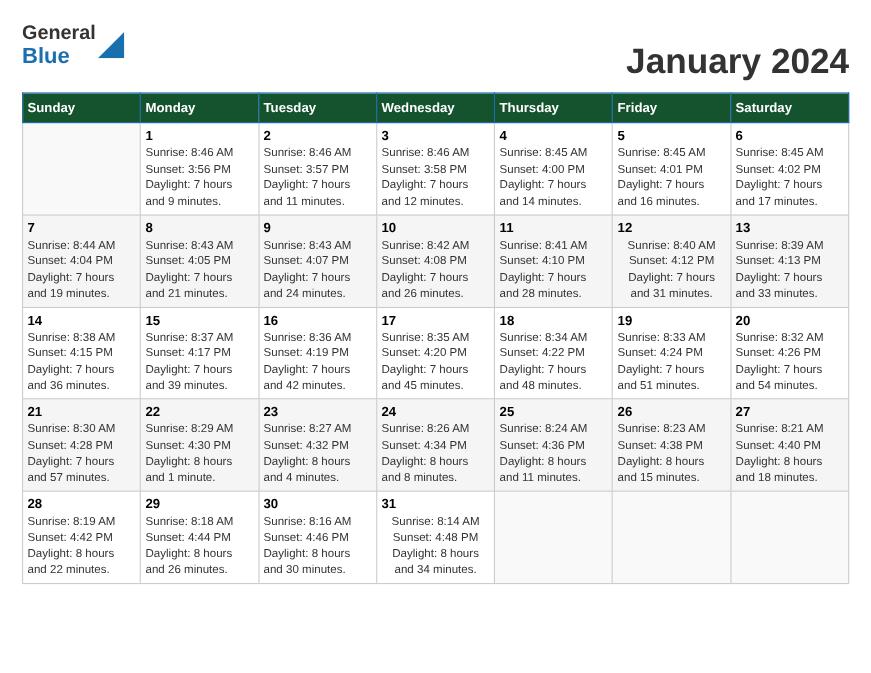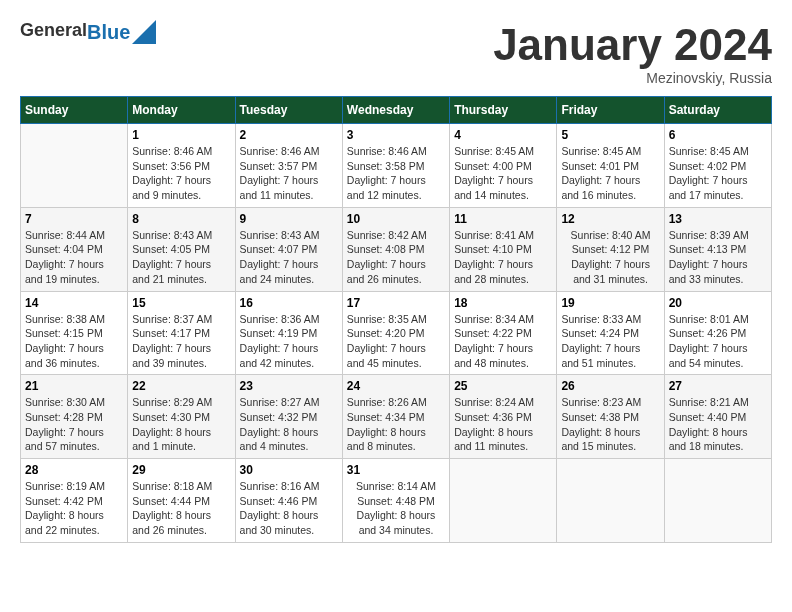--- a/index.html
+++ b/index.html
@@ -15,21 +15,21 @@
       justify-content: space-between;
       align-items: flex-start;
       margin-bottom: 10px;
     }
     .logo {
       display: flex;
       align-items: center;
     }
     .logo-text {
       display: flex;
-      flex-direction: row;
+      flex-direction: column;
       line-height: 1.1;
     }
     .logo-general {
       font-size: 18px;
       font-weight: bold;
       color: #333;
     }
     .logo-blue {
       font-size: 20px;
       font-weight: bold;
@@ -37,23 +37,24 @@
     }
     .logo-icon {
       width: 24px;
       height: 24px;
       margin-left: 2px;
     }
     .title-area {
       text-align: right;
     }
     .month-title {
-      font-size: 44px;
+      font-size: 32px;
       font-weight: bold;
       color: #333;
+      margin-top: 17px;
     }
     .location {
       font-size: 14px;
       color: #555;
     }
     .calendar {
       width: 100%;
       border-collapse: collapse;
       font-size: 11px;
     }
@@ -102,21 +103,20 @@
     <div class="logo-text">
       <span class="logo-general">General</span>
       <span class="logo-blue">Blue</span>
     </div>
     <svg class="logo-icon" viewBox="0 0 24 24">
       <polygon points="0,24 24,0 24,24" fill="#1a6fae"></polygon>
     </svg>
   </div>
   <div class="title-area">
     <div class="month-title">January 2024</div>
-    <div class="location">Mezinovskiy, Russia</div>
   </div>
 </div>
 
 <table class="calendar">
   <thead>
     <tr>
     <th>Sunday</th>
         <th>Monday</th>
         <th>Tuesday</th>
         <th>Wednesday</th>
@@ -260,21 +260,21 @@
         </td>
         <td>
           <span class="day-number">19</span>
           <div class="day-info" style="white-space: pre-line;">Sunrise: 8:33 AM
 Sunset: 4:24 PM
 Daylight: 7 hours
 and 51 minutes.</div>
         </td>
         <td>
           <span class="day-number">20</span>
-          <div class="day-info" style="white-space: pre-line;">Sunrise: 8:01 AM
+          <div class="day-info" style="white-space: pre-line;">Sunrise: 8:32 AM
 Sunset: 4:26 PM
 Daylight: 7 hours
 and 54 minutes.</div>
         </td>
       </tr>
       <tr class="row-shade">
         <td>
           <span class="day-number">21</span>
           <div class="day-info" style="white-space: pre-line;">Sunrise: 8:30 AM
 Sunset: 4:28 PM

